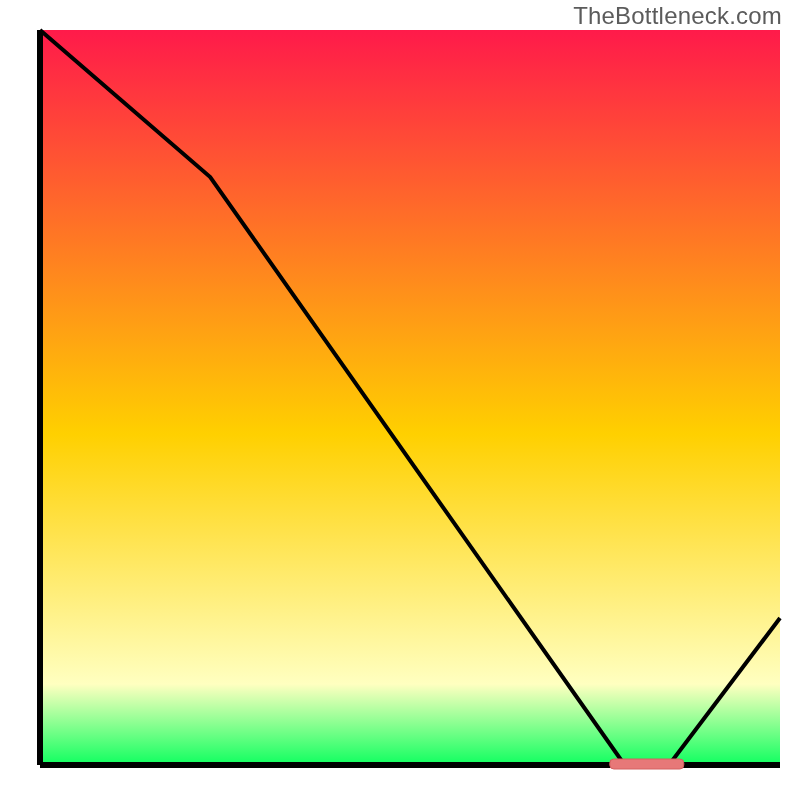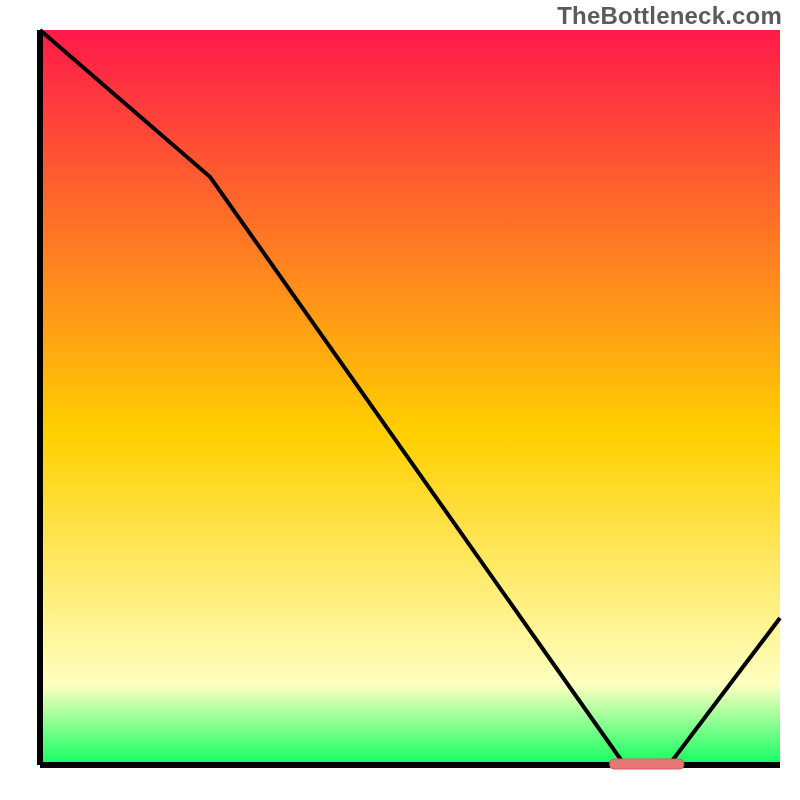--- a/index.html
+++ b/index.html
@@ -13,21 +13,21 @@
   .chart-container {
     position: relative;
     width: 800px;
     height: 800px;
   }
   .watermark {
     position: absolute;
     top: 2px;
     right: 18px;
     font-size: 24px;
-    font-weight: 700;
+    font-weight: 400;
     color: #5b5b5b;
     letter-spacing: 0.2px;
     z-index: 5;
   }
   svg.plot {
     position: absolute;
     left: 0;
     top: 0;
     width: 800px;
     height: 800px;

